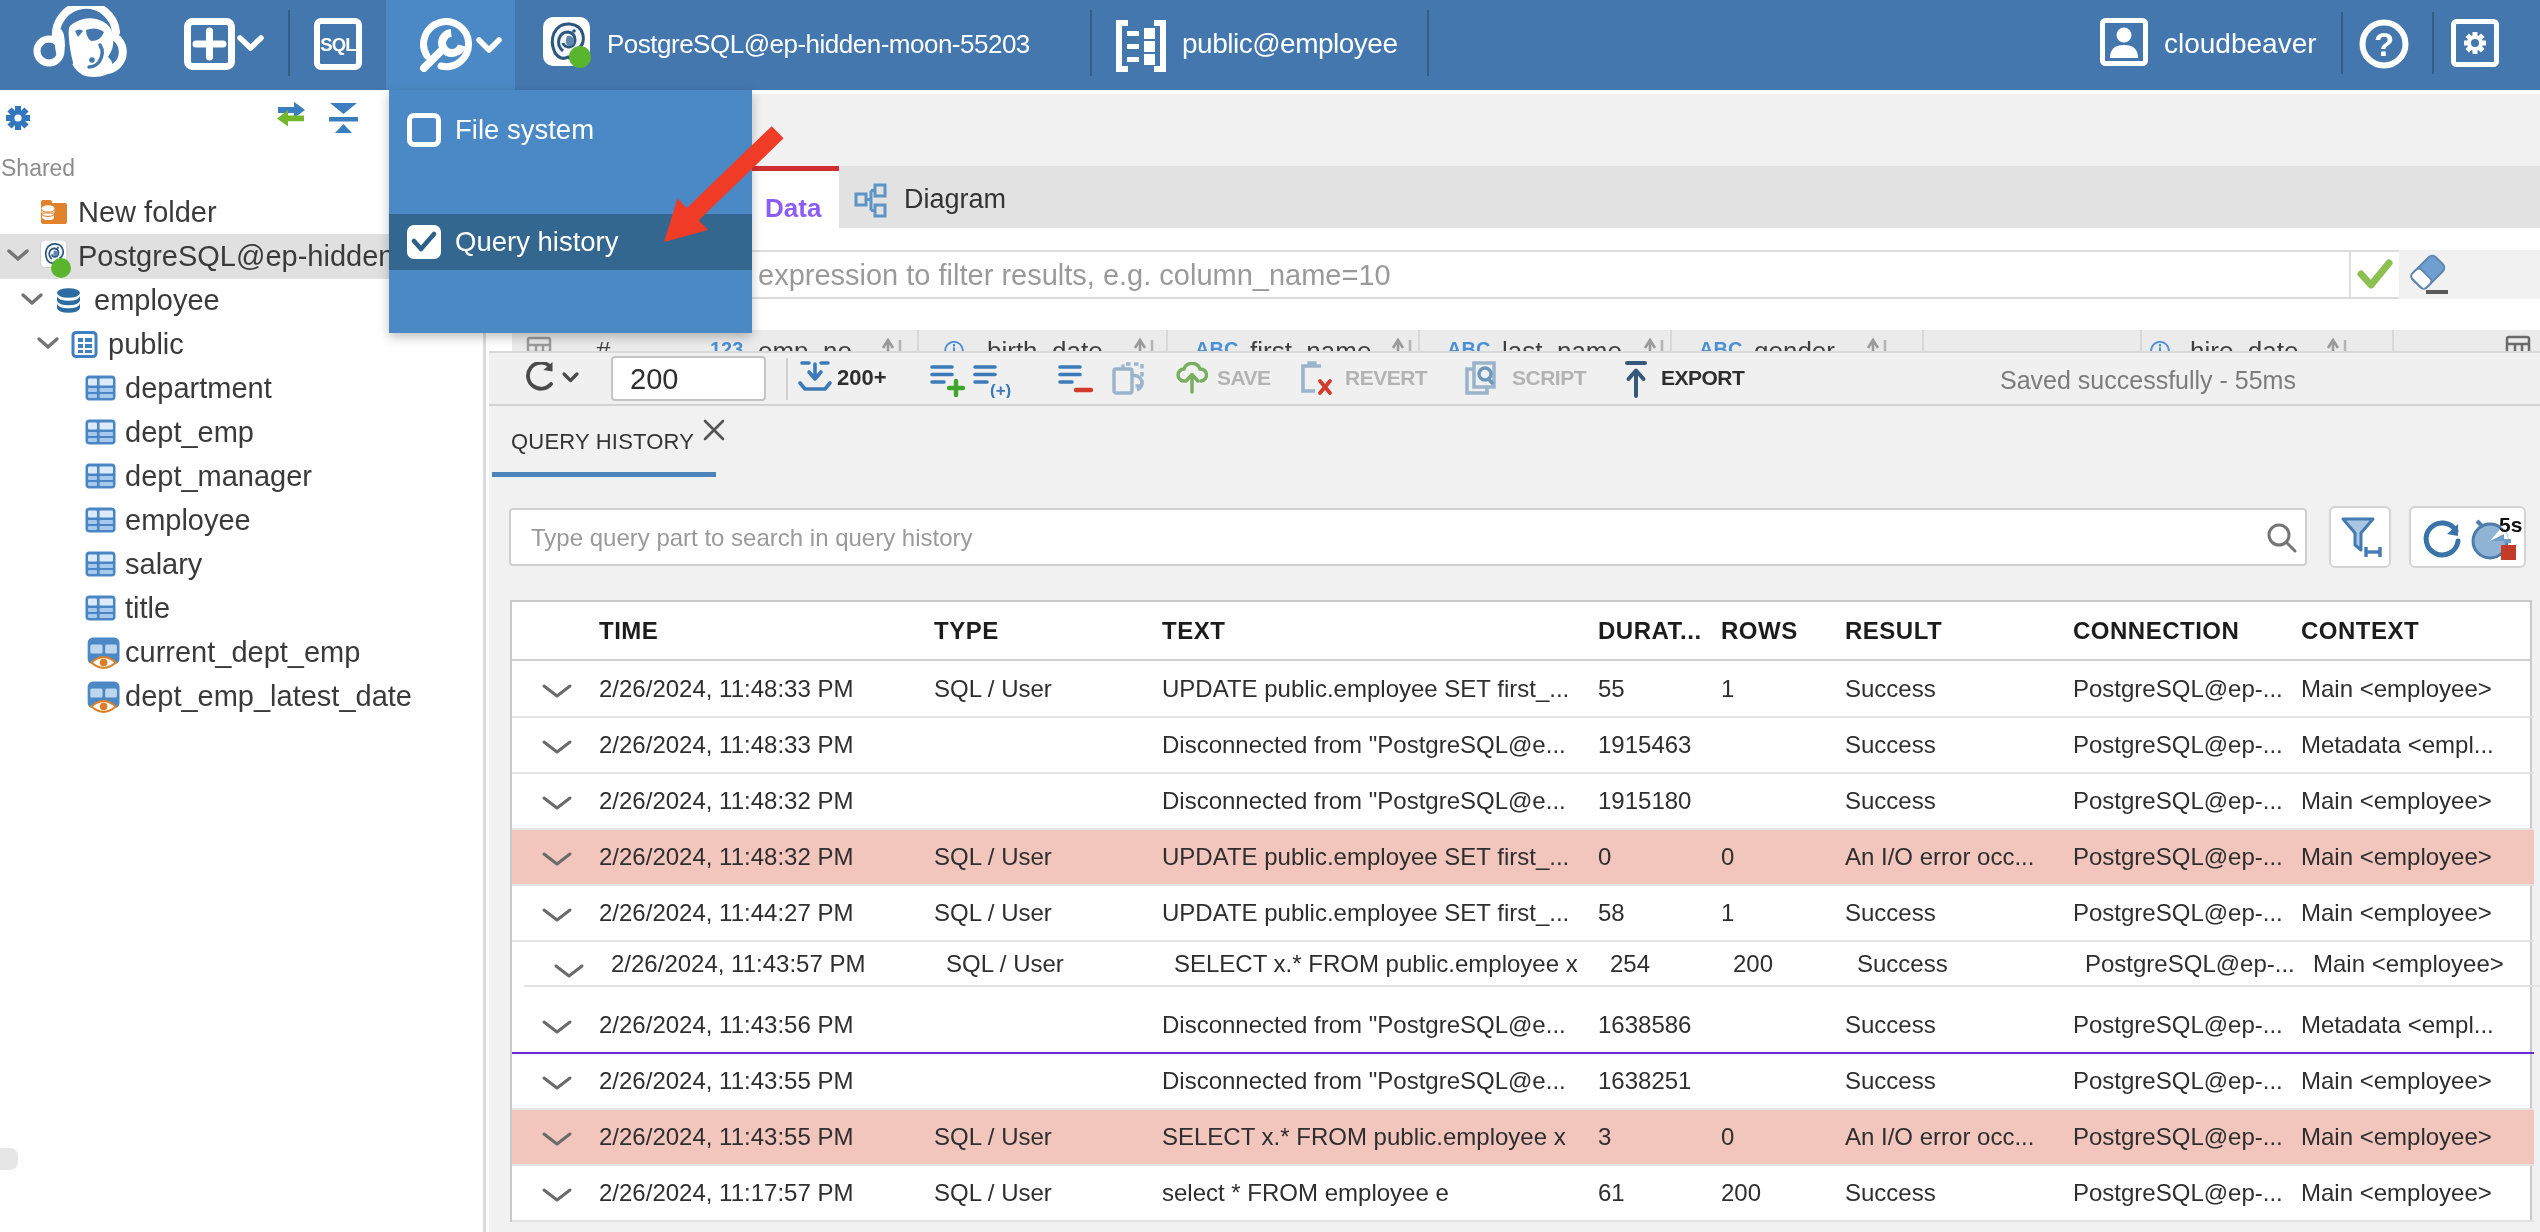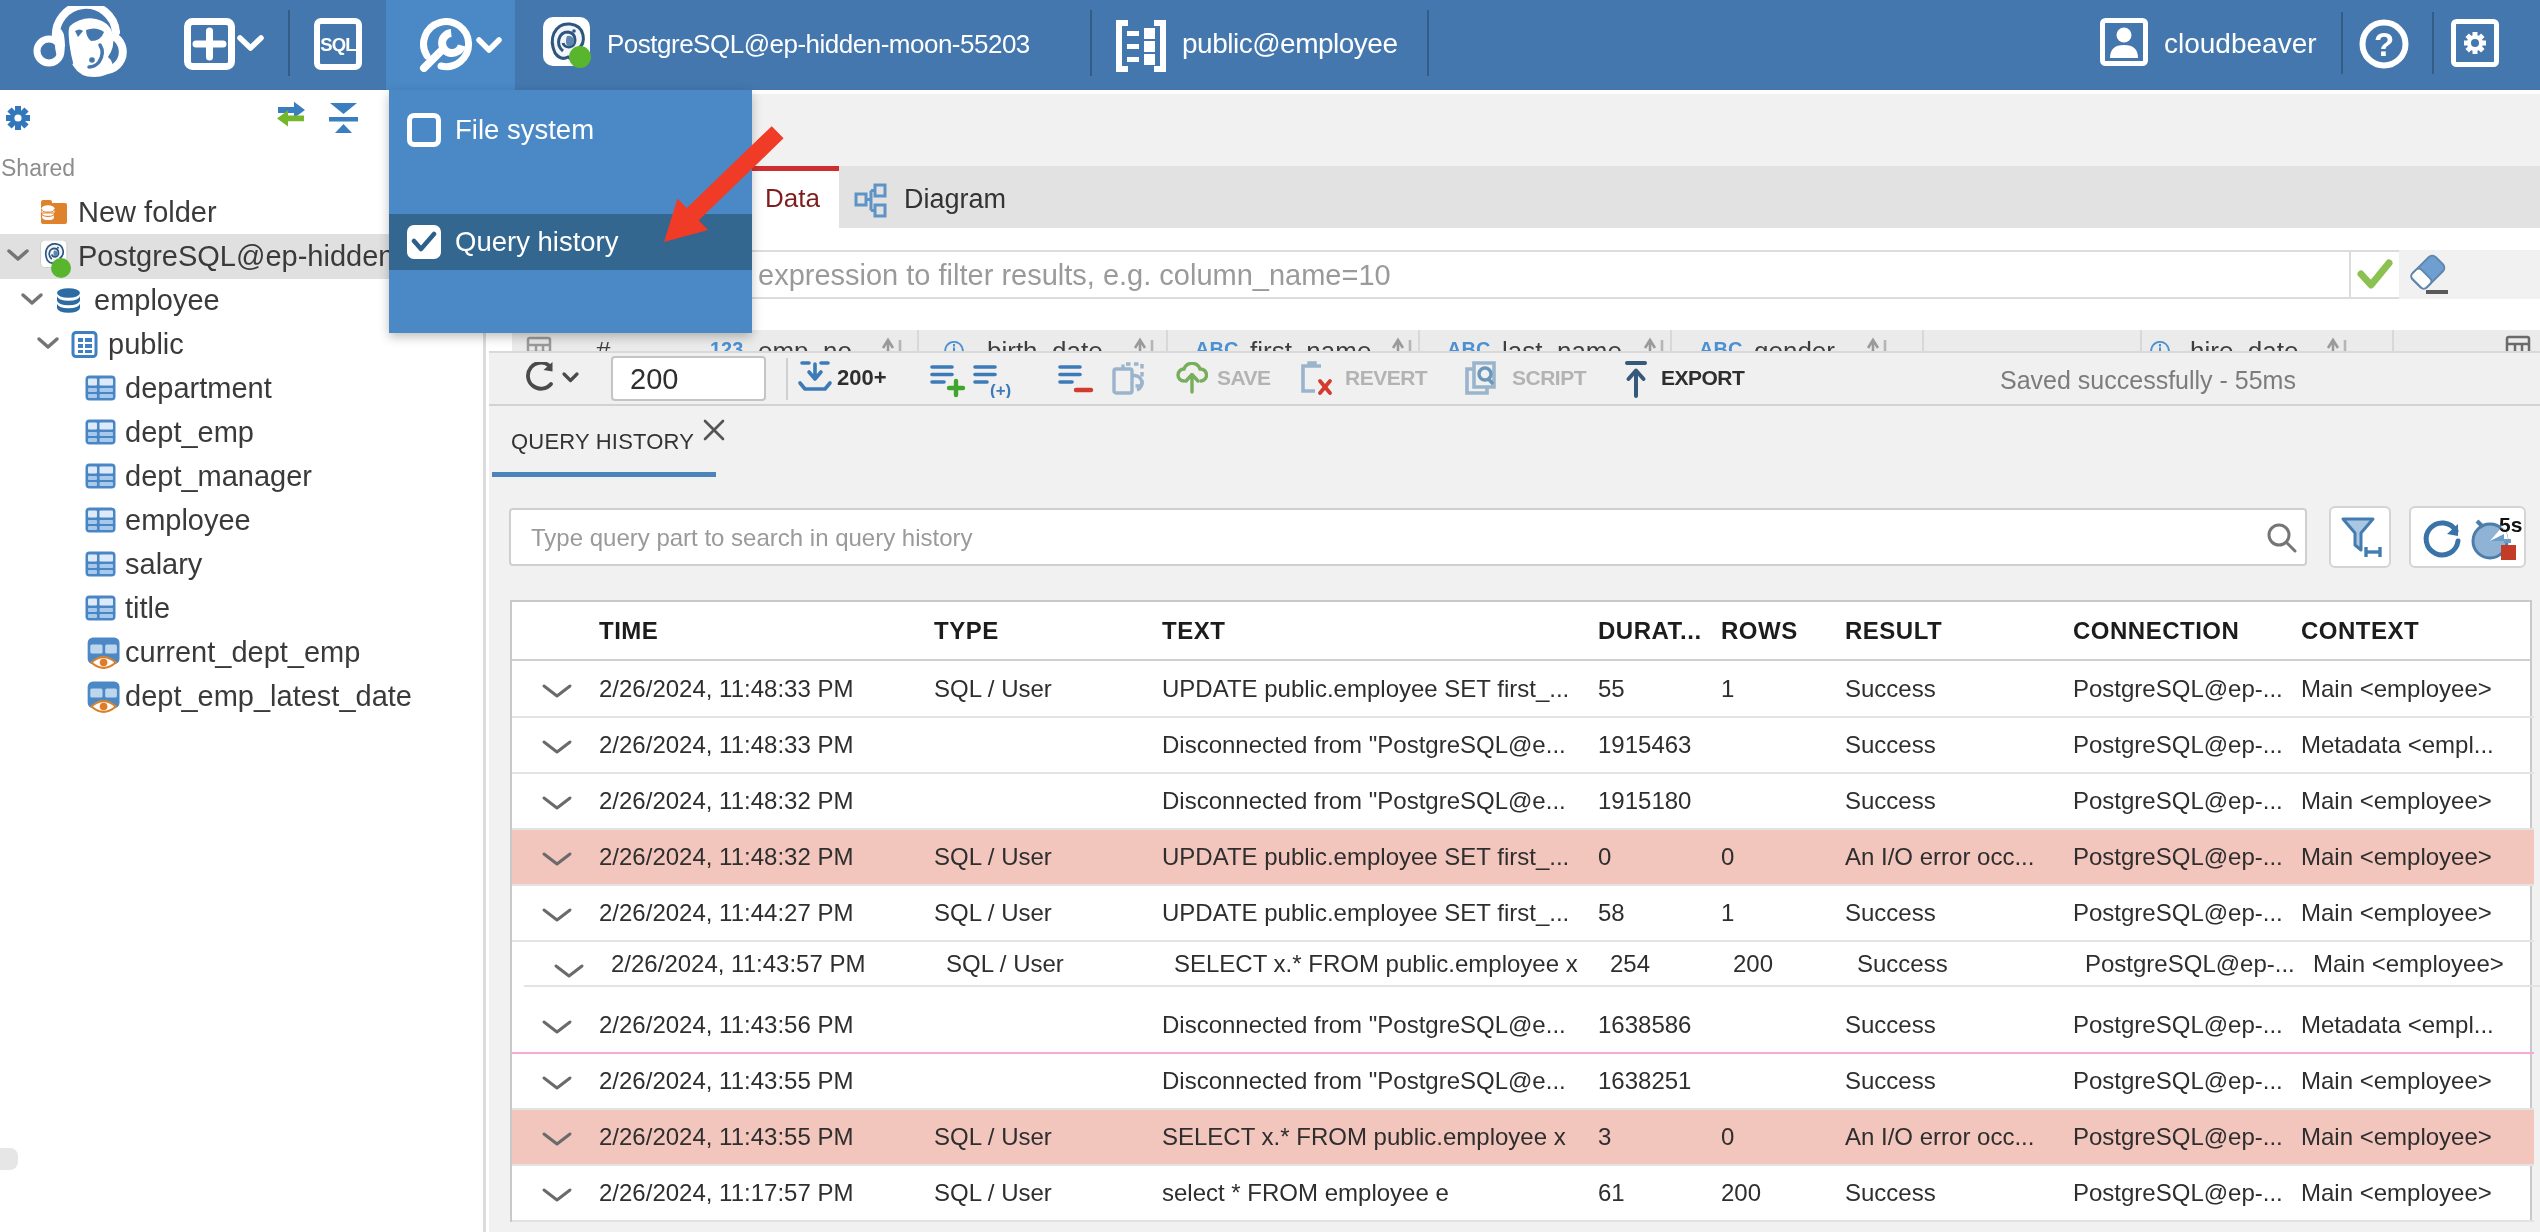--- a/index.html
+++ b/index.html
@@ -278,21 +278,21 @@
   </svg>
 <div class="ttext" style="left:125px; top:696px;">dept_emp_latest_date</div>
 
 <div class="abs" style="left:0px; top:1148px; width:18px; height:22px; background:#e6e6e6; border-radius:0 8px 8px 0;"></div>
 
 <div class="abs" style="left:489px; top:94px; width:2051px; height:72px; background:#f1f1f1;"></div>
 
 <div class="abs" style="left:489px; top:166px; width:2051px; height:62px; background:#e2e2e2;"></div>
 <div class="abs" style="left:741px; top:171px; width:98px; height:57px; background:#ffffff;"></div>
 <div class="abs" style="left:741px; top:166px; width:98px; height:5px; background:#cf2e31;"></div>
-<div class="abs" style="left:765px; top:183px; font-size:26px; font-weight:normal; color:#7f1d1d;">Data</div>
+<div class="abs" style="left:765px; top:193px; font-size:26px; font-weight:bold; color:#8b5cf6;">Data</div>
 <svg class="abs" style="left:854px; top:183px;" width="34" height="35" viewBox="0 0 34 35">
   <g fill="none" stroke="#5e93c5" stroke-width="3">
     <rect x="2" y="11" width="10" height="11"></rect>
     <rect x="21" y="2" width="10" height="11"></rect>
     <rect x="21" y="22" width="10" height="11"></rect>
     <path d="M 12 16.5 L 17 16.5 M 17 7.5 L 21 7.5 M 17 27.5 L 21 27.5 M 17 7.5 L 17 27.5"></path>
   </g>
 </svg>
 <div class="abs" style="left:904px; top:184px; font-size:27px; color:#333;">Diagram</div>
 
@@ -573,21 +573,21 @@
         </svg>
         <div class="qcell" style="left:87px;">2/26/2024, 11:43:57 PM</div>
         <div class="qcell" style="left:422px;">SQL / User</div>
         <div class="qcell" style="left:650px;">SELECT x.* FROM public.employee x</div>
         <div class="qcell" style="left:1086px;">254</div>
         <div class="qcell" style="left:1209px;">200</div>
         <div class="qcell" style="left:1333px;">Success</div>
         <div class="qcell" style="left:1561px;">PostgreSQL@ep-...</div>
         <div class="qcell" style="left:1789px;">Main &lt;employee&gt;</div>
       </div>
-      <div style="position:absolute; left:0; top:396px; width:2022px; height:56px; border-bottom:2px solid #f9a8d4;">
+      <div style="position:absolute; left:0; top:396px; width:2022px; height:56px; border-bottom:2px solid #6d28d9;">
         <svg style="position:absolute; left:29px; top:21px;" width="32" height="16" viewBox="0 0 32 16">
           <polyline points="3,3 16,13 29,3" fill="none" stroke="#6a6a6a" stroke-width="3" stroke-linejoin="round" stroke-linecap="round"></polyline>
         </svg>
         <div class="qcell" style="left:87px;">2/26/2024, 11:43:56 PM</div>
         <div class="qcell" style="left:422px;"></div>
         <div class="qcell" style="left:650px;">Disconnected from "PostgreSQL@e...</div>
         <div class="qcell" style="left:1086px;">1638586</div>
         <div class="qcell" style="left:1209px;"></div>
         <div class="qcell" style="left:1333px;">Success</div>
         <div class="qcell" style="left:1561px;">PostgreSQL@ep-...</div>

